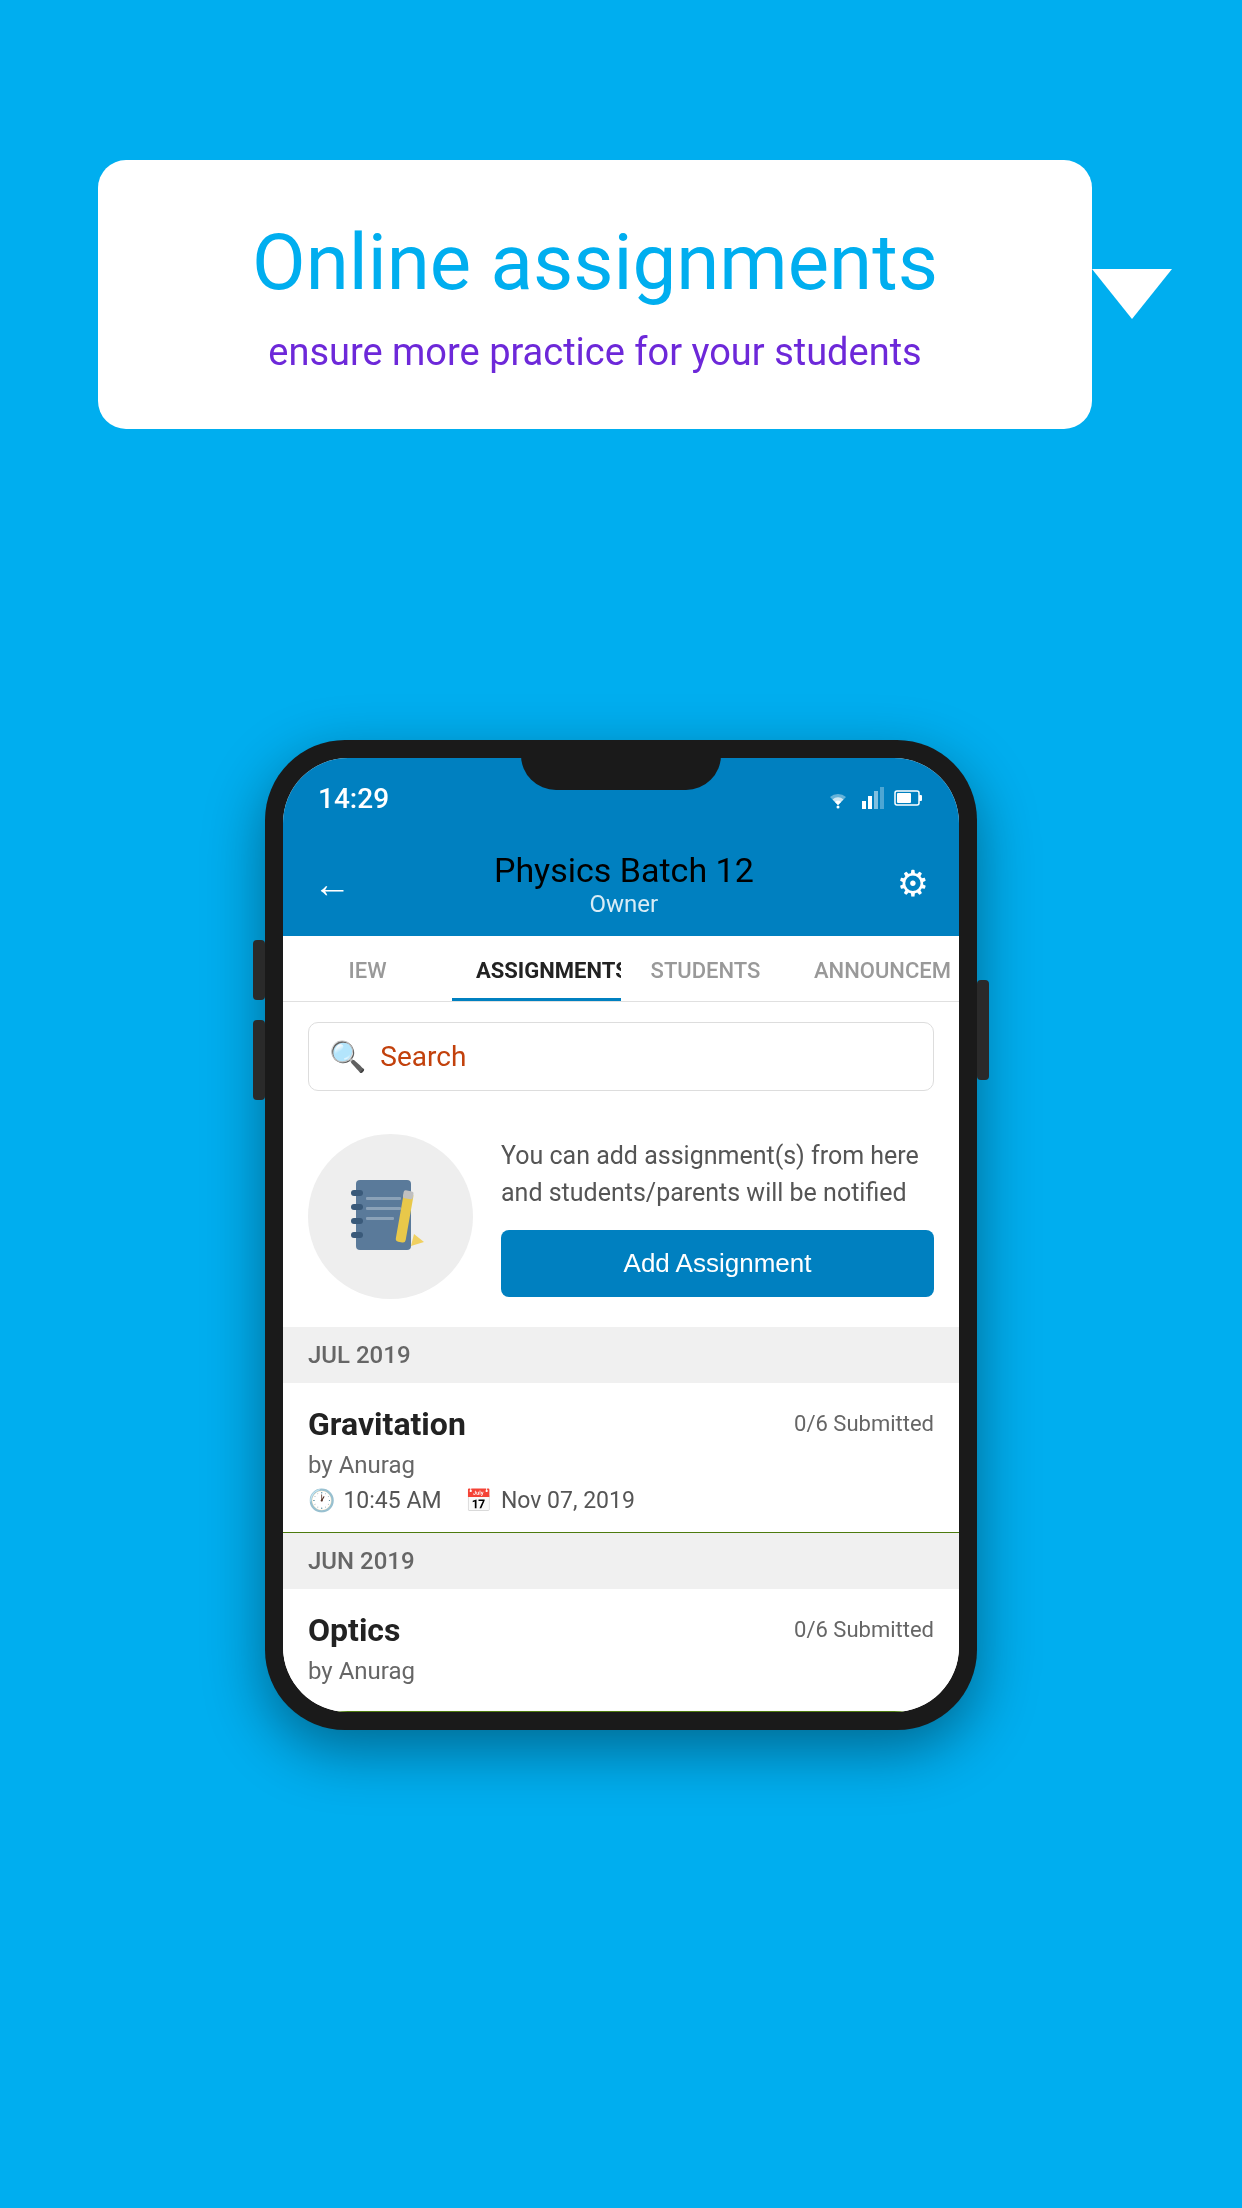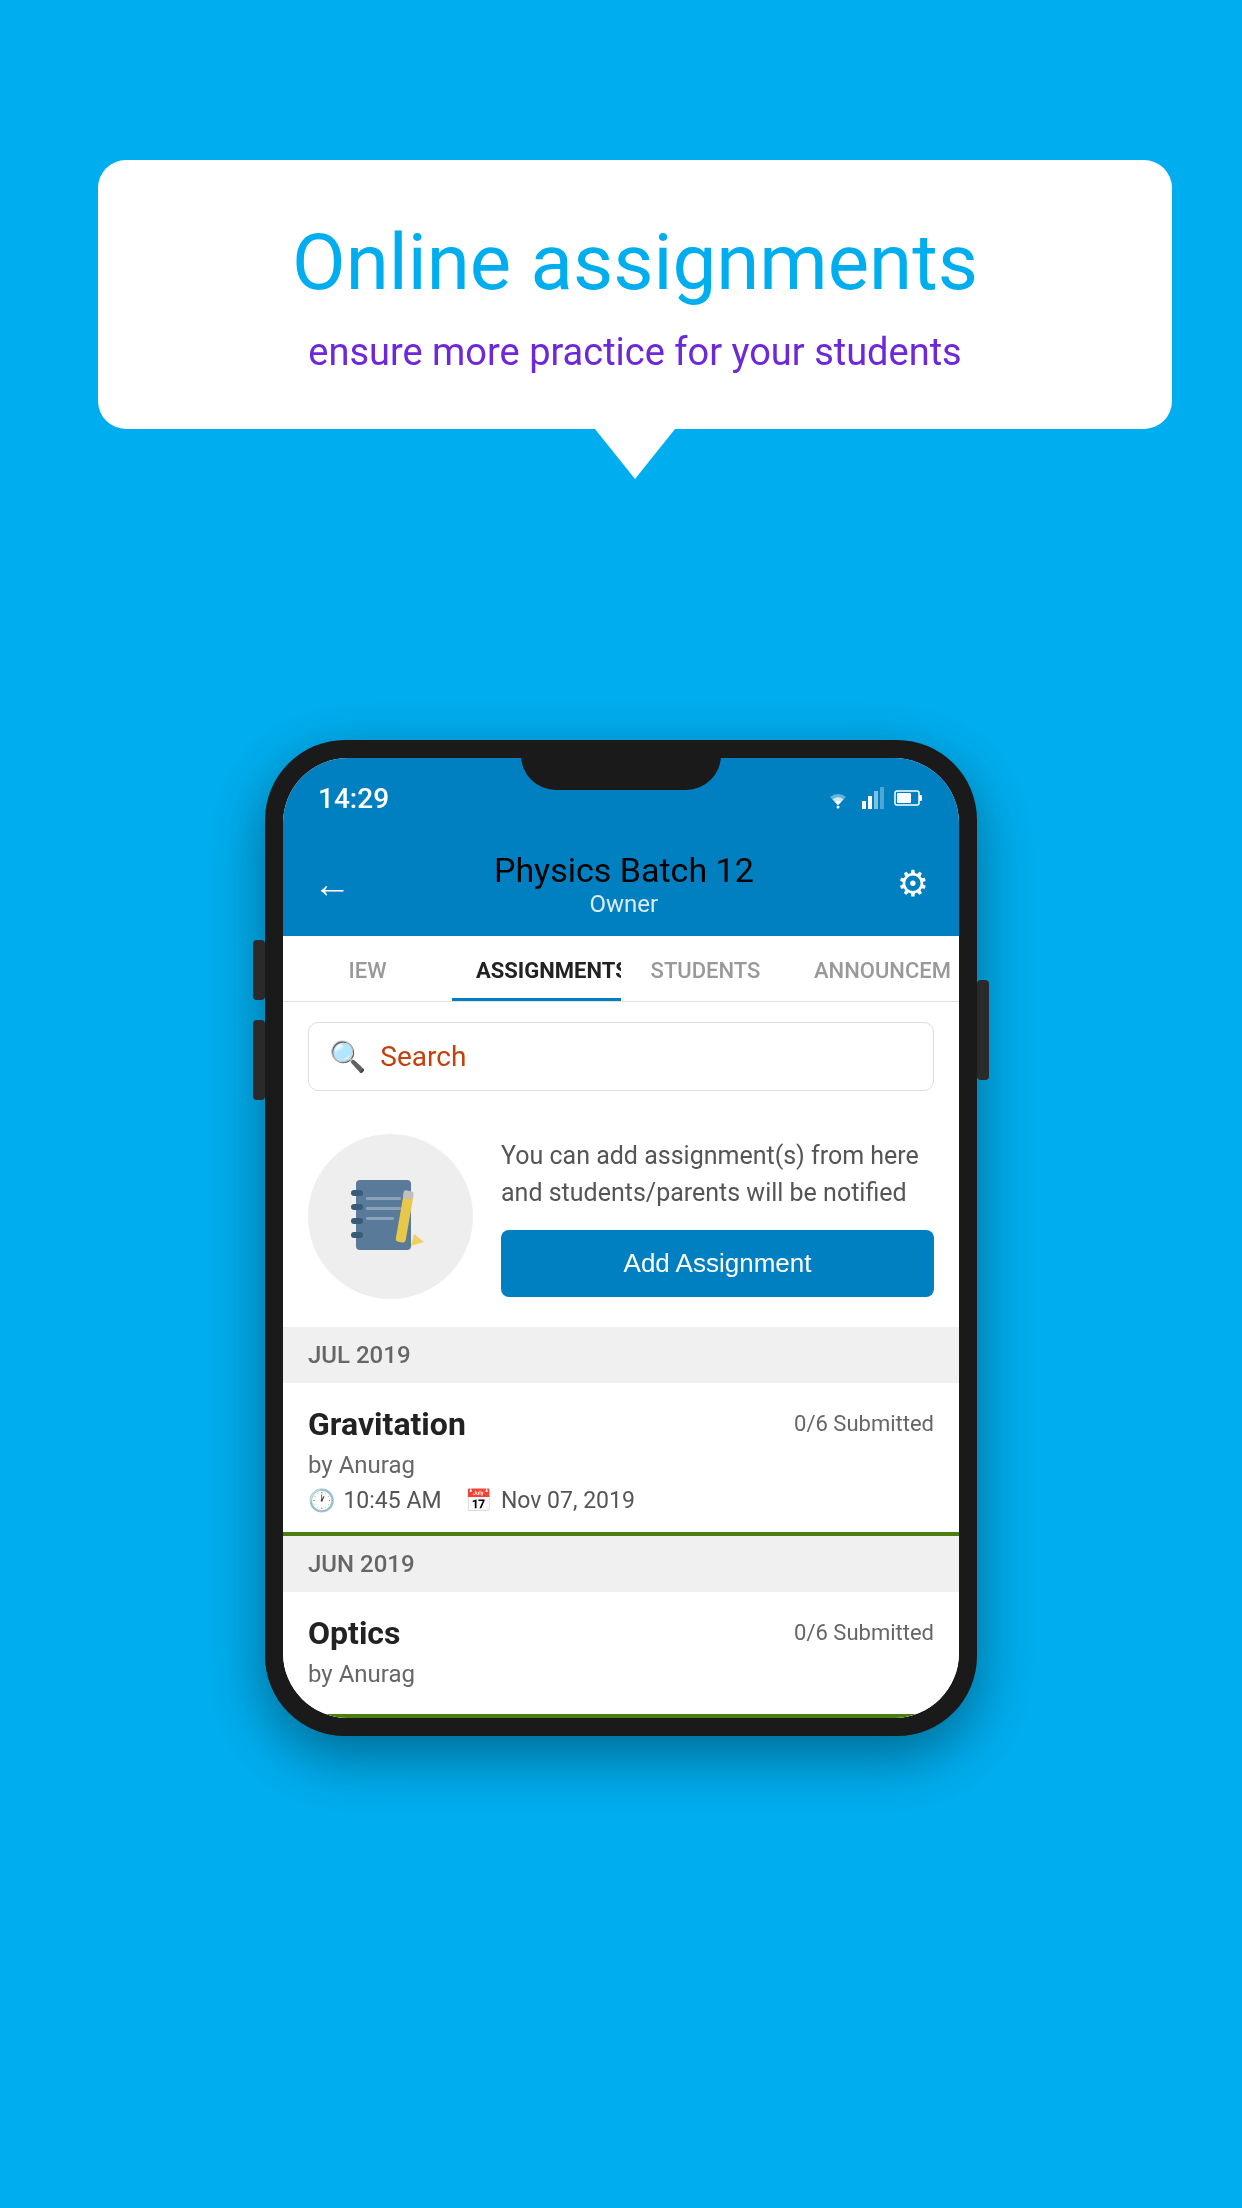--- a/index.html
+++ b/index.html
@@ -13,21 +13,21 @@
       position: relative;
     }
 
     
     .speech-bubble-area {
       position: absolute;
       top: 160px;
       left: 70px;
       right: 70px;
       display: flex;
-      flex-direction: column;
+      flex-direction: row;
       align-items: center;
       margin-left: 28px;
     }
 
     .speech-bubble {
       background: white;
       border-radius: 28px;
       padding: 60px 80px 55px;
       width: 100%;
       text-align: center;
@@ -271,21 +271,21 @@
       padding: 14px 25px;
       font-size: 24px;
       color: #666;
       font-weight: 500;
     }
 
     
     .assignment-row {
       background: white;
       padding: 22px 25px 18px;
-      border-bottom: 4px solid #4d7c0f;
+      border-bottom: 1px solid #4d7c0f;
     }
 
     .assignment-row-top {
       display: flex;
       justify-content: space-between;
       align-items: flex-start;
       margin-bottom: 8px;
     }
 
     .assignment-name {

